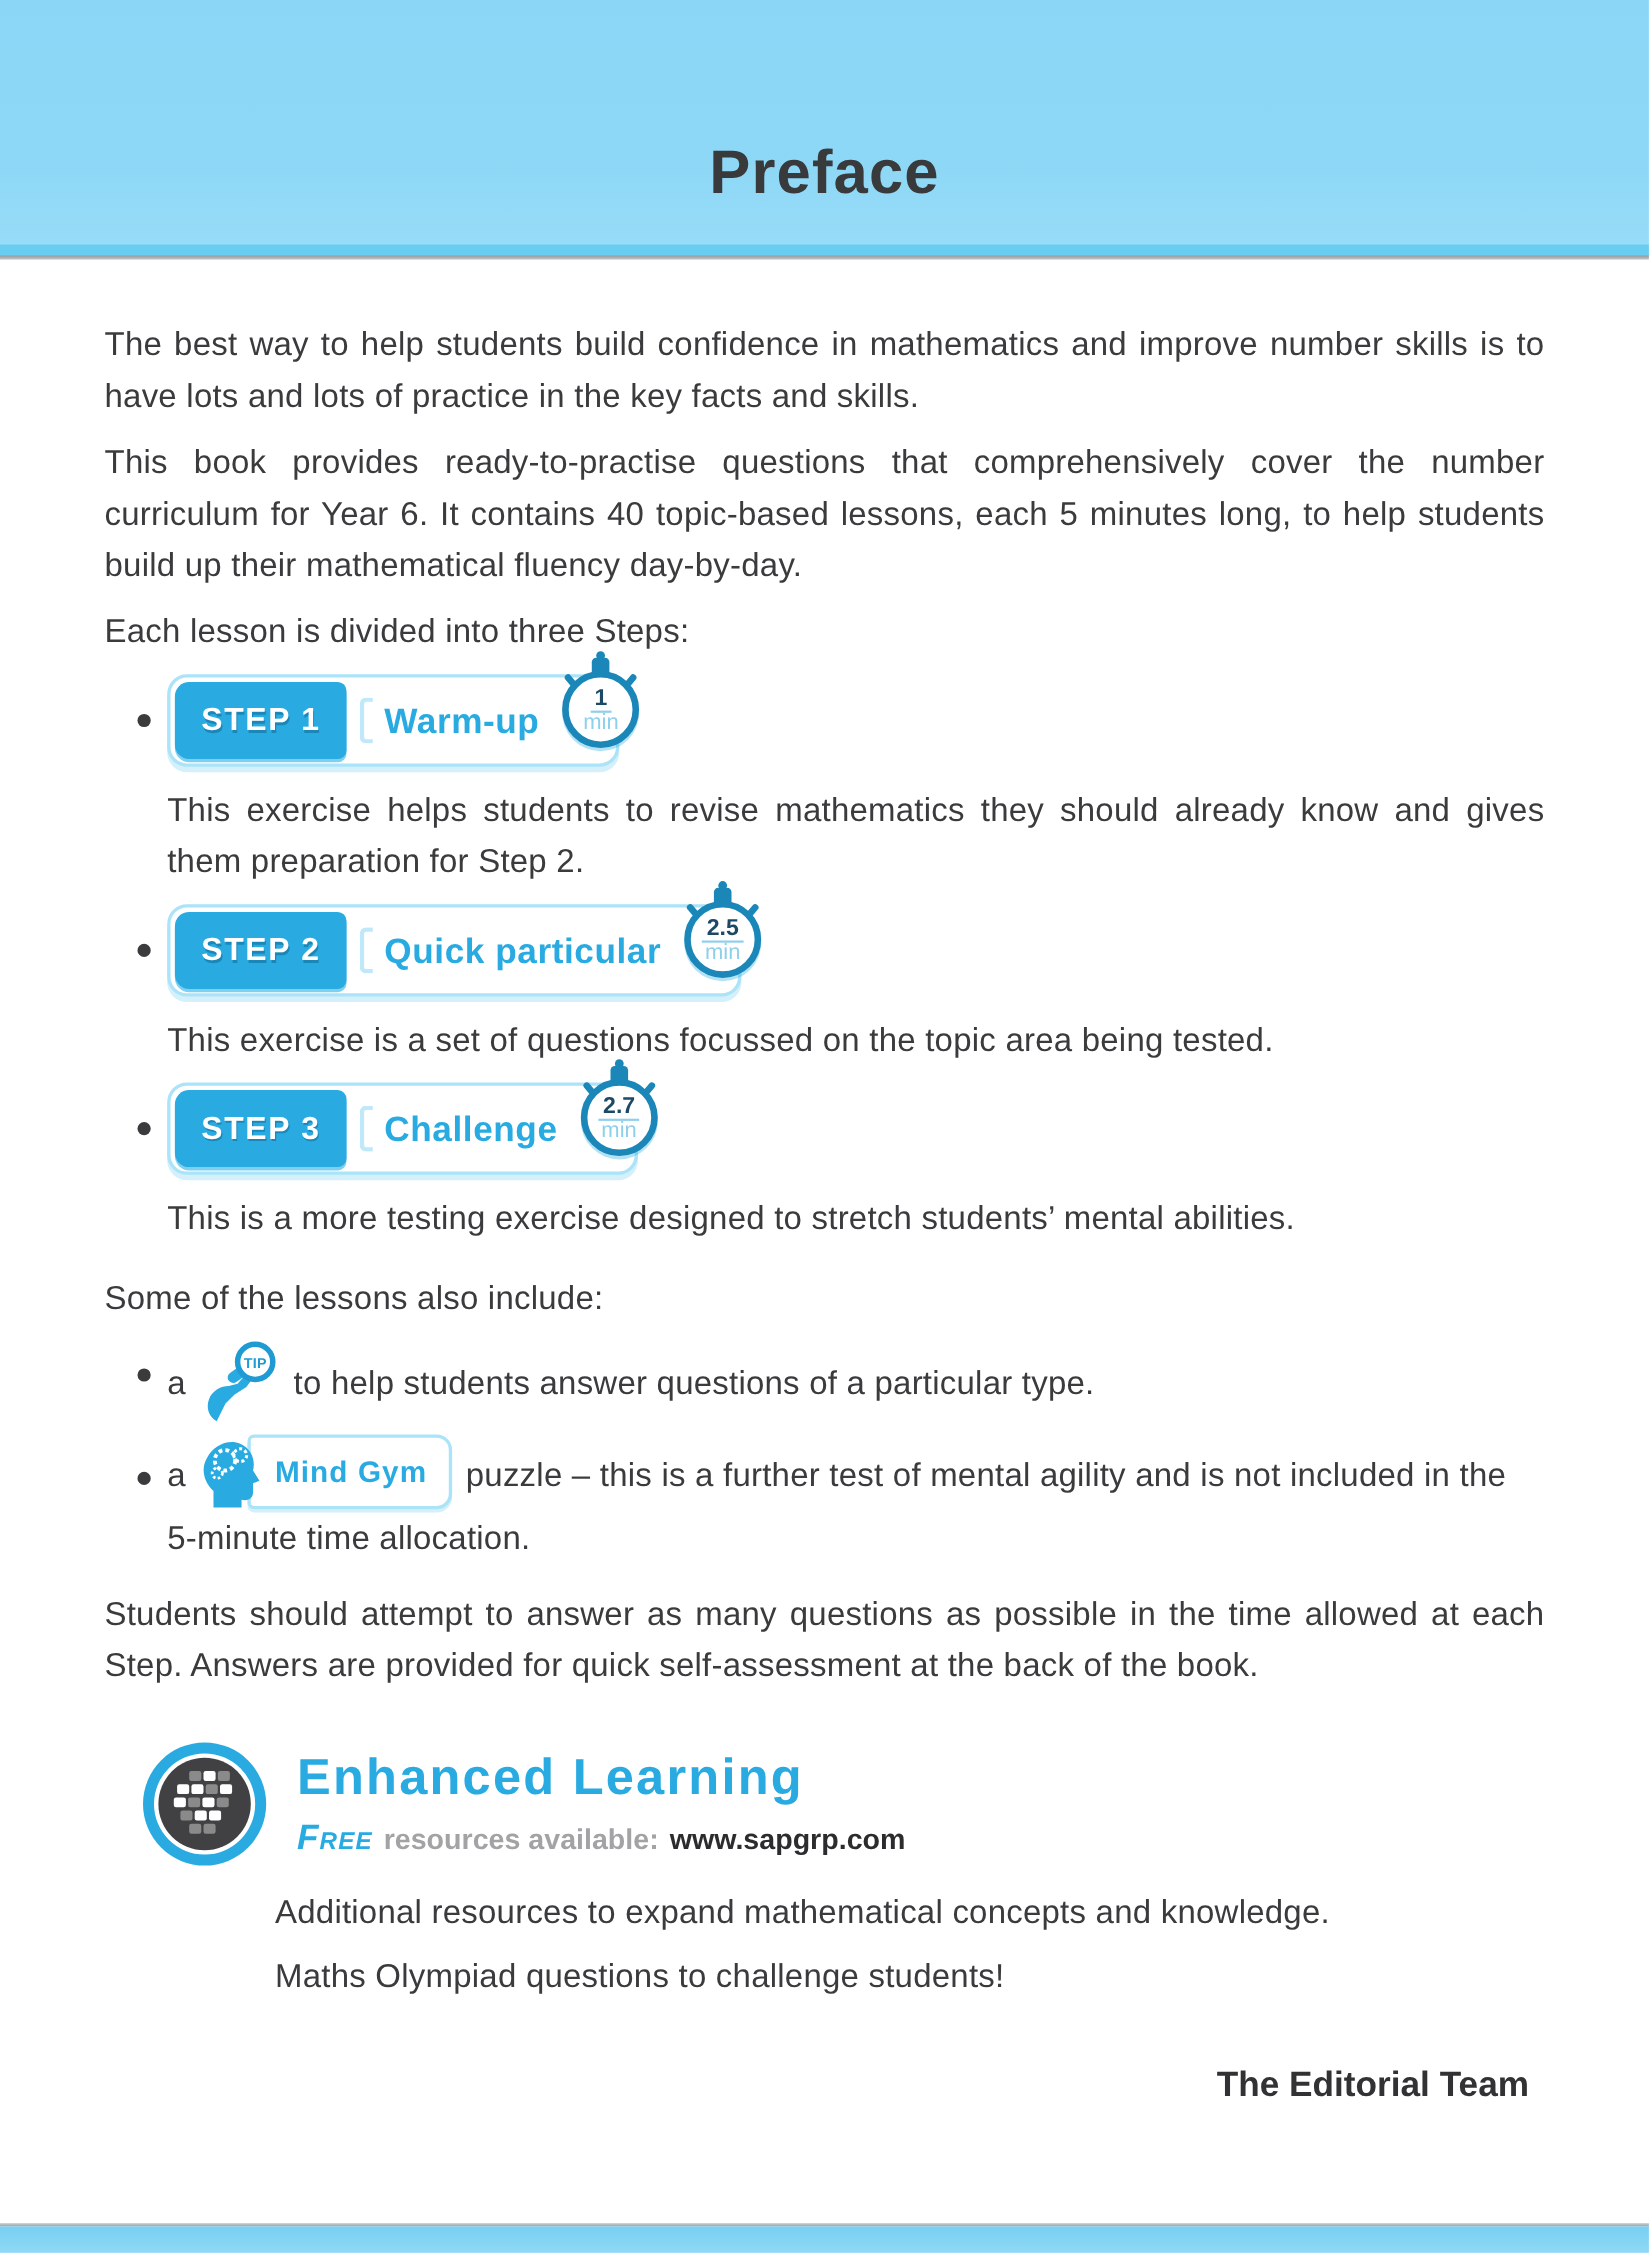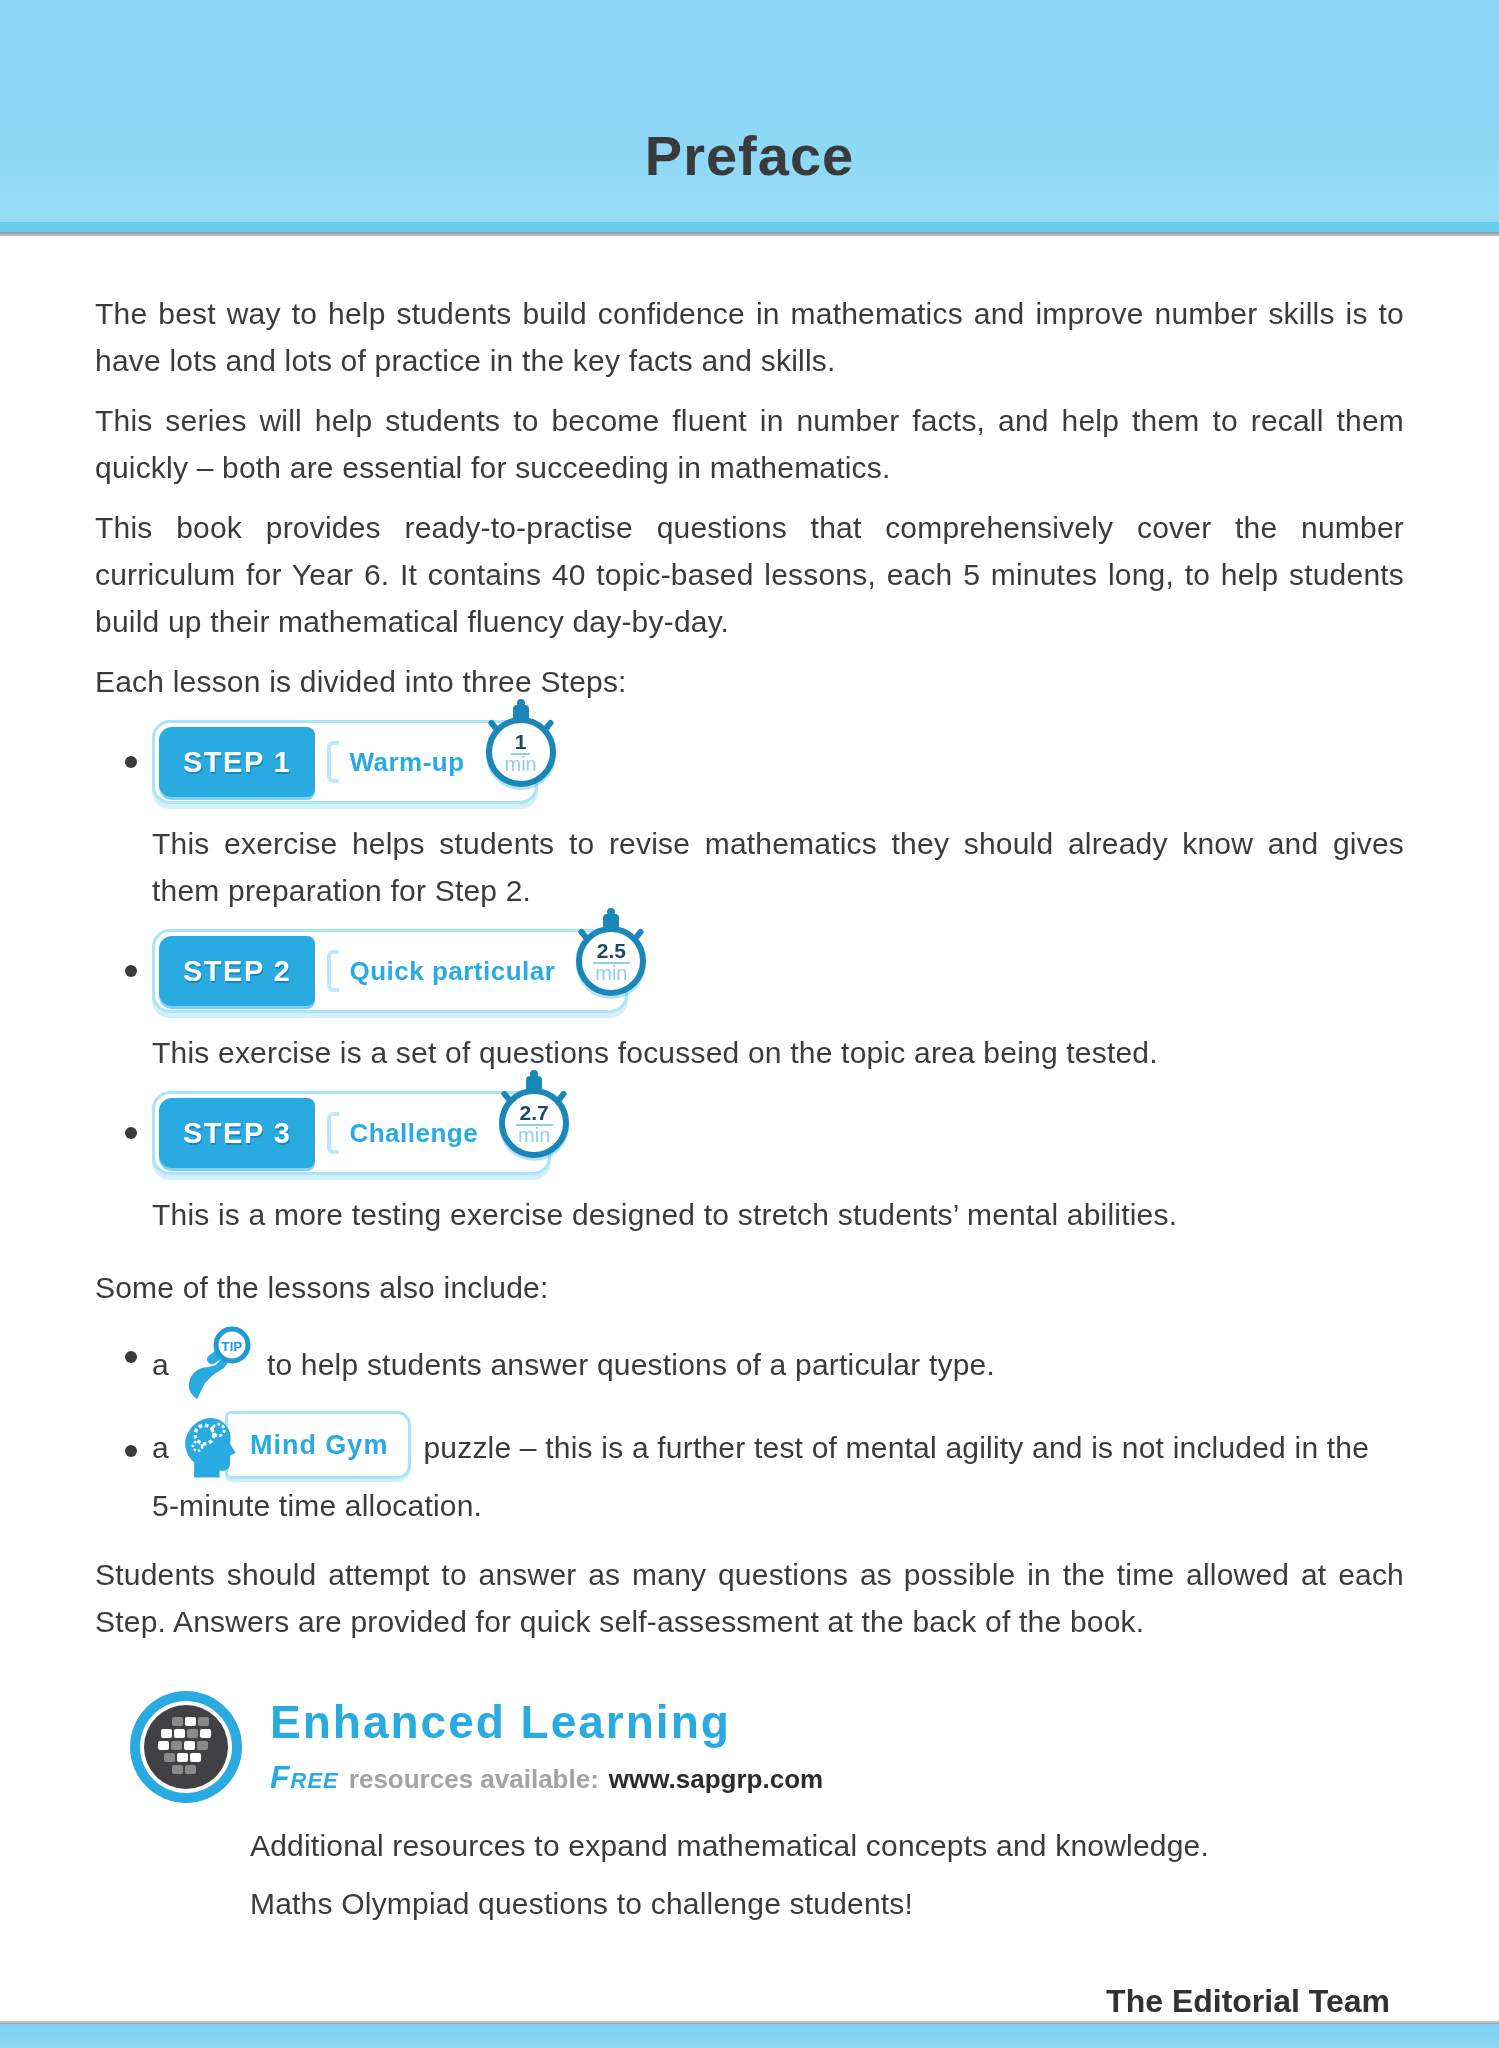--- a/index.html
+++ b/index.html
@@ -61,21 +61,21 @@
     font-size: 29px; font-weight: bold; letter-spacing: 1.5px;
     text-shadow: 1px 2px 0 #1a87b8;
     box-shadow: 0 3px 0 #7fd0f0;
   }
   .step-sep {
     width: 12px; height: 42px; margin: 0 10px 0 12px;
     border: 4px solid #bfe9fa; border-right: none;
     border-radius: 6px 0 0 6px;
   }
   .step-name {
-    color: #29abe2; font-size: 26px; font-weight: bold; letter-spacing: 0.5px;
+    color: #29abe2; font-size: 32px; font-weight: bold; letter-spacing: 0.5px;
     padding-right: 6px; white-space: nowrap;
   }
   
   .stopwatch { position: absolute; right: -22px; top: -20px; width: 72px; height: 96px; }
   .sw-stem {
     position: absolute; top: 2px; left: 50%; transform: translateX(-50%);
     width: 16px; height: 14px; background: #1a87b8; border-radius: 4px 4px 0 0;
   }
   .sw-stem::after {
     content: ""; position: absolute; top: -6px; left: 50%; transform: translateX(-50%);
@@ -149,21 +149,20 @@
     <div class="header-main">
       <div class="page-title">Preface</div>
     </div>
     <div class="header-edge"></div>
     <div class="header-shadow"></div>
   </div>
 
   <div class="content">
 
     <p class="body-text">The best way to help students build confidence in mathematics and improve number skills is to have lots and lots of practice in the key facts and skills.</p>
-    <p class="body-text">This series will help students to become fluent in number facts, and help them to recall them quickly – both are essential for succeeding in mathematics.</p>
     <p class="body-text">This book provides ready-to-practise questions that comprehensively cover the number curriculum for Year 6. It contains 40 topic-based lessons, each 5 minutes long, to help students build up their mathematical fluency day-by-day.</p>
     <p class="body-text no-just steps-intro">Each lesson is divided into three Steps:</p>
 
     <div class="step-row">
       <span class="bullet-dot"></span>
       <div class="step-badge">
         <span class="step-label">STEP 1</span>
         <span class="step-sep"></span>
         <span class="step-name">Warm-up</span>
         <div class="stopwatch">

